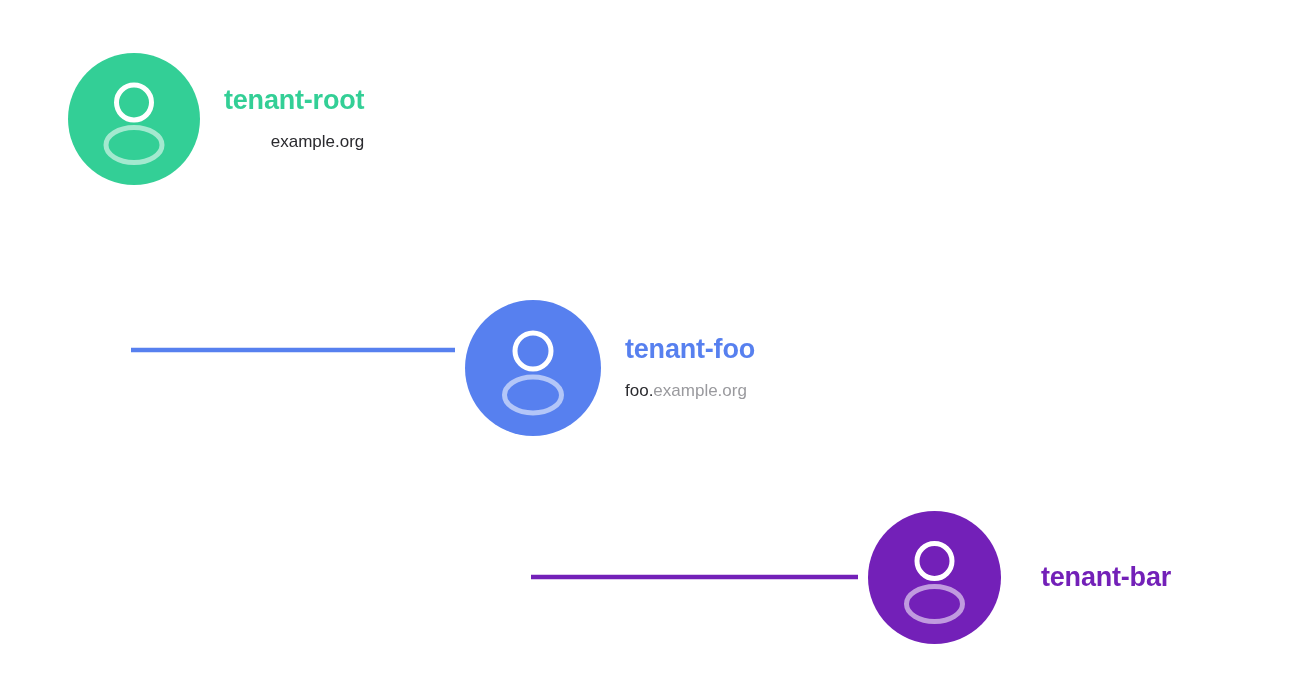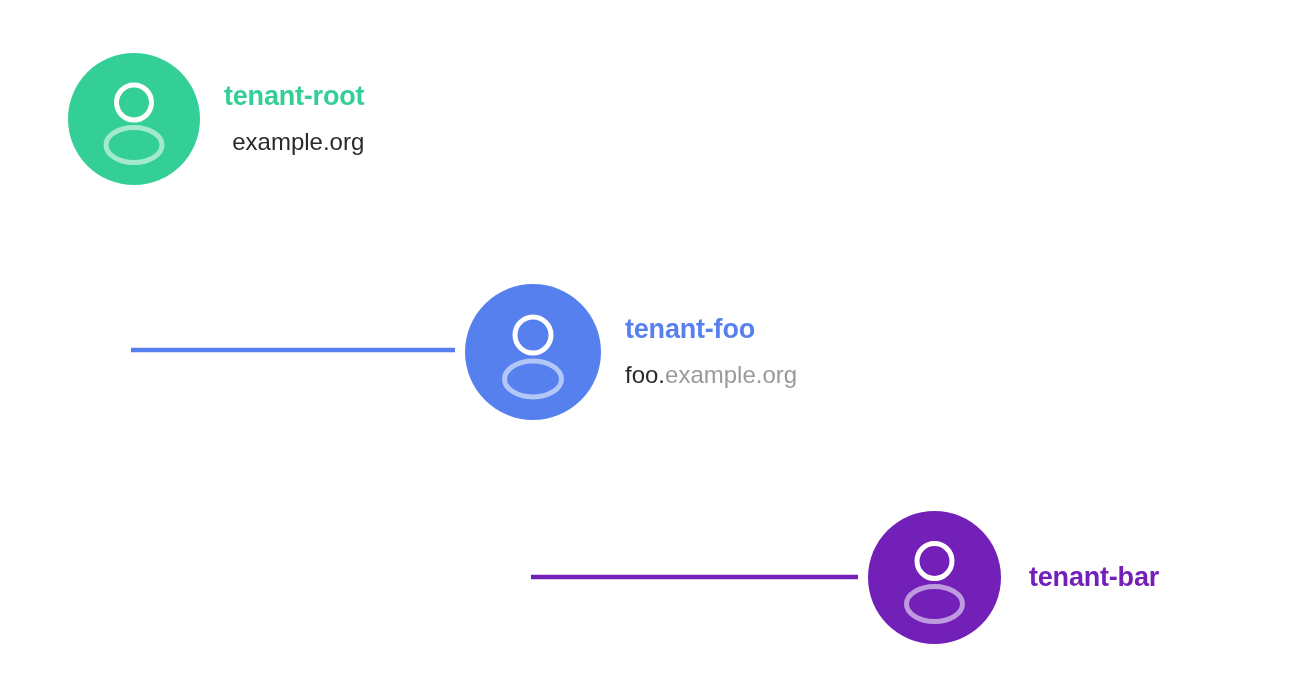--- a/index.html
+++ b/index.html
@@ -50,45 +50,45 @@
     justify-content: center;
   }
   .node-title {
     font-size: 27px;
     font-weight: 700;
     letter-spacing: -0.2px;
     line-height: 1.1;
     white-space: nowrap;
   }
   .node-subtitle {
-    font-size: 24px;
+    font-size: 17px;
     font-weight: 400;
     line-height: 1.1;
     margin-top: 17px;
     white-space: nowrap;
   }
   .sub-own {
     color: #2a2a2e;
   }
   .sub-parent {
     color: #9a9a9e;
   }
 
   
   #node-root  { left: 68px;  top: 53px; text-align: right;  }
-  #node-foo   { left: 465px; top: 284px; }
+  #node-foo   { left: 465px; top: 300px; }
   #node-bar   { left: 868px; top: 511px; }
 
   #node-root .avatar { width: 132px; height: 132px; background: #33cf96; }
   #node-foo  .avatar { width: 136px; height: 136px; background: #5780ef; }
   #node-bar  .avatar { width: 133px; height: 133px; background: #7320b8; }
 
   #node-root .node-text { margin-left: 24px; }
   #node-foo  .node-text { margin-left: 24px; }
-  #node-bar  .node-text { margin-left: 28px; }
+  #node-bar  .node-text { margin-left: 40px; }
 
   #node-root .node-title { color: #33cf96; }
   #node-foo  .node-title { color: #5780ef; }
   #node-bar  .node-title { color: #7320b8; }
 </style>
 </head>
 <body>
 
 <div id="diagram">
 

